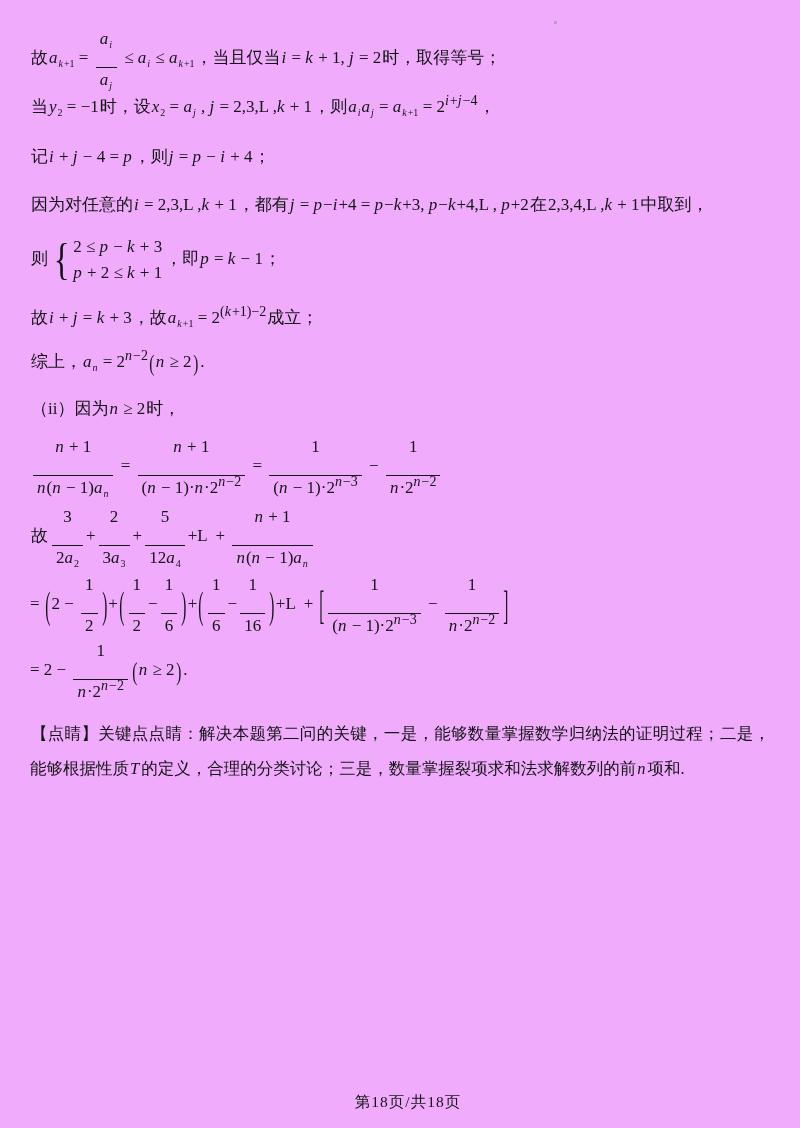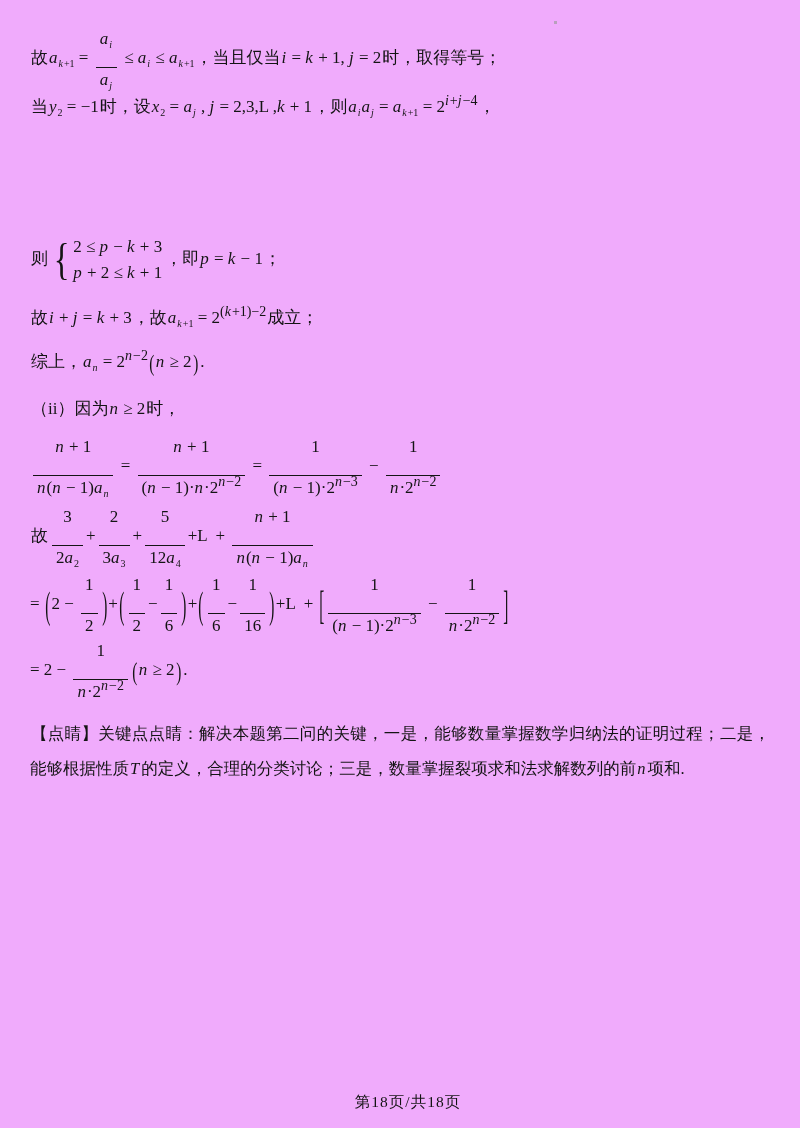--- a/index.html
+++ b/index.html
@@ -43,20 +43,22 @@
   }
 </style>
 </head>
 <body>
 
 <div class="page">
   <div class="speck"></div>
 
   <div class="line" style="top:28px"><span class="cn">故</span><span class="vt"><span><i>a</i></span><sub><i>k</i>+1</sub></span><span class="mt"> = </span><span class="frac"><span class="num"><span class="vt"><span><i>a</i></span><sub><i>i</i></sub></span></span><span class="den"><span class="vt"><span><i>a</i></span><sub><i>j</i></sub></span></span></span><span class="mt"> ≤ </span><span class="vt"><span><i>a</i></span><sub><i>i</i></sub></span><span class="mt"> ≤ </span><span class="vt"><span><i>a</i></span><sub><i>k</i>+1</sub></span><span class="cn">，当且仅当</span><span class="mt"><i>i</i> = <i>k</i> + 1, <i>j</i> = 2</span><span class="cn">时，取得等号；</span></div>
   <div class="line" style="top:96px"><span class="cn">当</span><span class="vt"><span><i>y</i></span><sub>2</sub></span><span class="mt"> = −1</span><span class="cn">时，设</span><span class="vt"><span><i>x</i></span><sub>2</sub></span><span class="mt"> = </span><span class="vt"><span><i>a</i></span><sub><i>j</i></sub></span><span class="mt"> , <i>j</i> = 2,3,L ,<i>k</i> + 1</span><span class="cn">，则</span><span class="vt"><span><i>a</i></span><sub><i>i</i></sub></span><span class="vt"><span><i>a</i></span><sub><i>j</i></sub></span><span class="mt"> = </span><span class="vt"><span><i>a</i></span><sub><i>k</i>+1</sub></span><span class="mt"> = </span><span class="vt"><span>2</span><sup><i>i</i>+<i>j</i>−4</sup></span><span class="cn">，</span></div>
+  <div class="line" style="top:146px"><span class="cn">记</span><span class="mt"><i>i</i> + <i>j</i> − 4 = <i>p</i></span><span class="cn">，则</span><span class="mt"><i>j</i> = <i>p</i> − <i>i</i> + 4</span><span class="cn">；</span></div>
+  <div class="line" style="top:194px"><span class="cn">因为对任意的</span><span class="mt"><i>i</i> = 2,3,L ,<i>k</i> + 1</span><span class="cn">，都有</span><span class="mt"><i>j</i> = <i>p</i>−<i>i</i>+4 = <i>p</i>−<i>k</i>+3, <i>p</i>−<i>k</i>+4,L , <i>p</i>+2</span><span class="cn">在</span><span class="mt">2,3,4,L ,<i>k</i> + 1</span><span class="cn">中取到，</span></div>
   <div class="line" style="top:234px"><span class="cn">则</span><span class="cases">
         <span class="brace">{</span>
         <span class="rows">
           <span class="crow"><span class="mt">2 ≤ <i>p</i> − <i>k</i> + 3</span></span>
           <span class="crow"><span class="mt"><i>p</i> + 2 ≤ <i>k</i> + 1</span></span>
         </span>
       </span><span class="cn">，即</span><span class="mt"><i>p</i> = <i>k</i> − 1</span><span class="cn">；</span></div>
   <div class="line" style="top:307px"><span class="cn">故</span><span class="mt"><i>i</i> + <i>j</i> = <i>k</i> + 3</span><span class="cn">，故</span><span class="vt"><span><i>a</i></span><sub><i>k</i>+1</sub></span><span class="mt"> = </span><span class="vt"><span>2</span><sup>(<i>k</i>+1)−2</sup></span><span class="cn">成立；</span></div>
   <div class="line" style="top:351px"><span class="cn">综上，</span><span class="vt"><span><i>a</i></span><sub><i>n</i></sub></span><span class="mt"> = </span><span class="vt"><span>2</span><sup><i>n</i>−2</sup></span><span class="stretch" style="transform: scaleY(1.35) scaleX(0.9);">(</span><span class="mt"><i>n</i> ≥ 2</span><span class="stretch" style="transform: scaleY(1.35) scaleX(0.9);">)</span><span class="cn">.</span></div>
   <div class="line" style="top:398px"><span class="cn">（ii）因为</span><span class="mt"><i>n</i> ≥ 2</span><span class="cn">时，</span></div>

